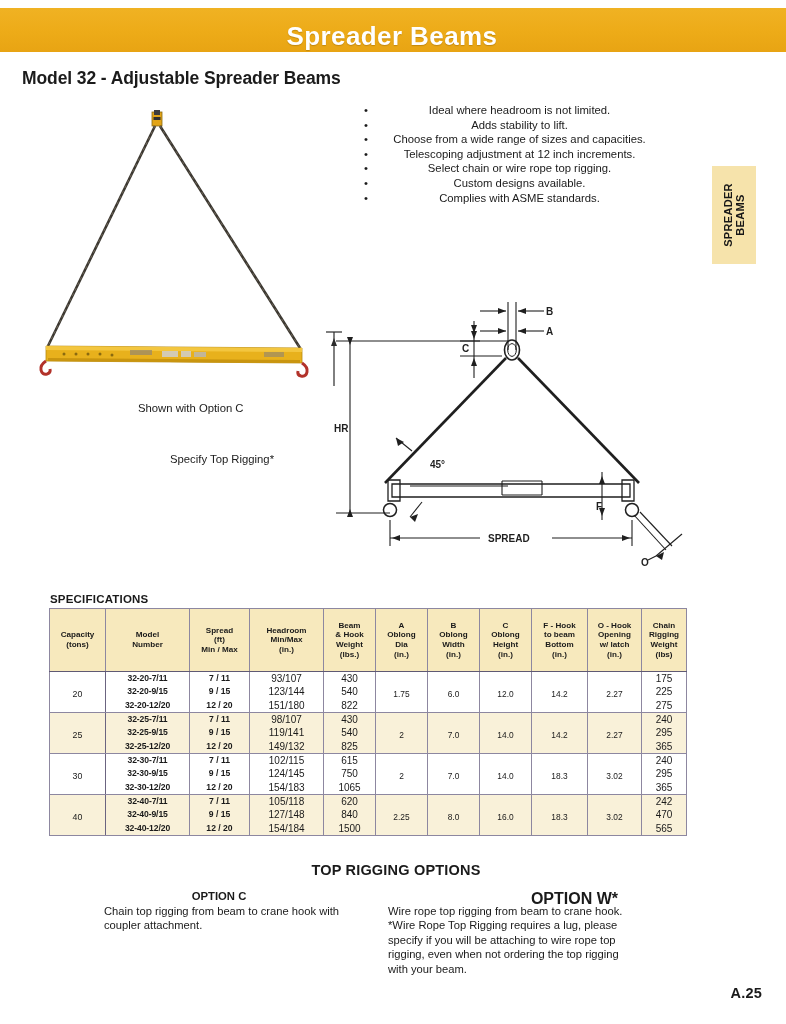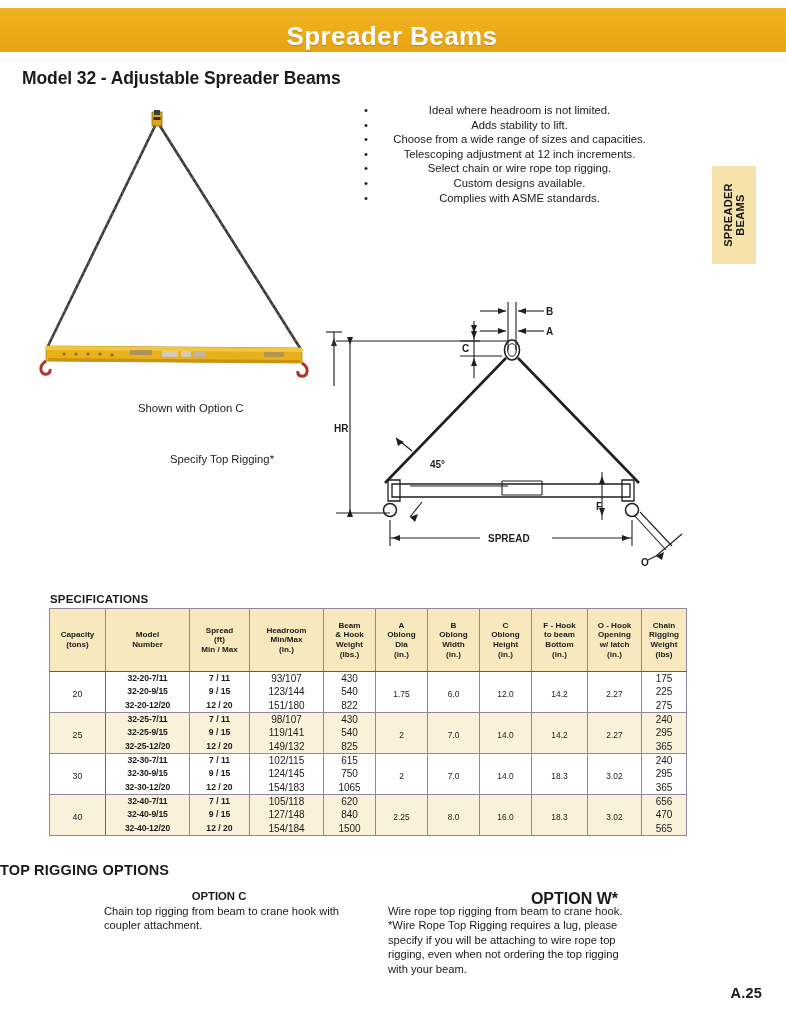--- a/index.html
+++ b/index.html
@@ -111,21 +111,21 @@
   .single-val{font-size:8.4px;}
   .cap-val{font-size:8.8px;}
 
   .spec-table tbody td{height:40px;}
   .spec-table tbody tr td:first-child{border-right:1.2px solid #6b6480;}
   .spec-table tbody tr{border-bottom:1.2px solid #6b6480;}
 
   
   .rigging-title{
     position:absolute;left:0;top:862px;width:760px;
-    text-align:left;font-size:14.5px;font-weight:bold;letter-spacing:.2px;
+    text-align:center;font-size:14.5px;font-weight:bold;letter-spacing:.2px;padding-left:16px;
   }
   .opt-c-title{position:absolute;left:104px;top:890px;width:230px;text-align:center;font-size:11.3px;font-weight:bold;}
   .opt-c-body{position:absolute;left:104px;top:904px;width:245px;font-size:11.2px;line-height:14.4px;}
   .opt-w-title{position:absolute;left:388px;top:890px;width:230px;text-align:right;font-size:16px;font-weight:bold;}
   .opt-w-body{position:absolute;left:388px;top:904px;width:240px;font-size:11.2px;line-height:14.4px;}
 
   .page-num{
     position:absolute;right:24px;top:985px;
     font-size:14.5px;font-weight:bold;letter-spacing:.2px;
   }
@@ -548,21 +548,21 @@
             <span>1500</span>
           </div>
         </td>
         <td><span class="single-val">2.25</span></td>
         <td><span class="single-val">8.0</span></td>
         <td><span class="single-val">16.0</span></td>
         <td><span class="single-val">18.3</span></td>
         <td><span class="single-val">3.02</span></td>
         <td>
           <div class="cell-stack ">
-            <span>656</span>
+            <span>242</span>
             <span>470</span>
             <span>565</span>
           </div>
         </td>
       </tr>
     </tbody>
 </table>
 
 <div class="rigging-title">TOP RIGGING OPTIONS</div>
 <div class="opt-c-title">OPTION C</div>

